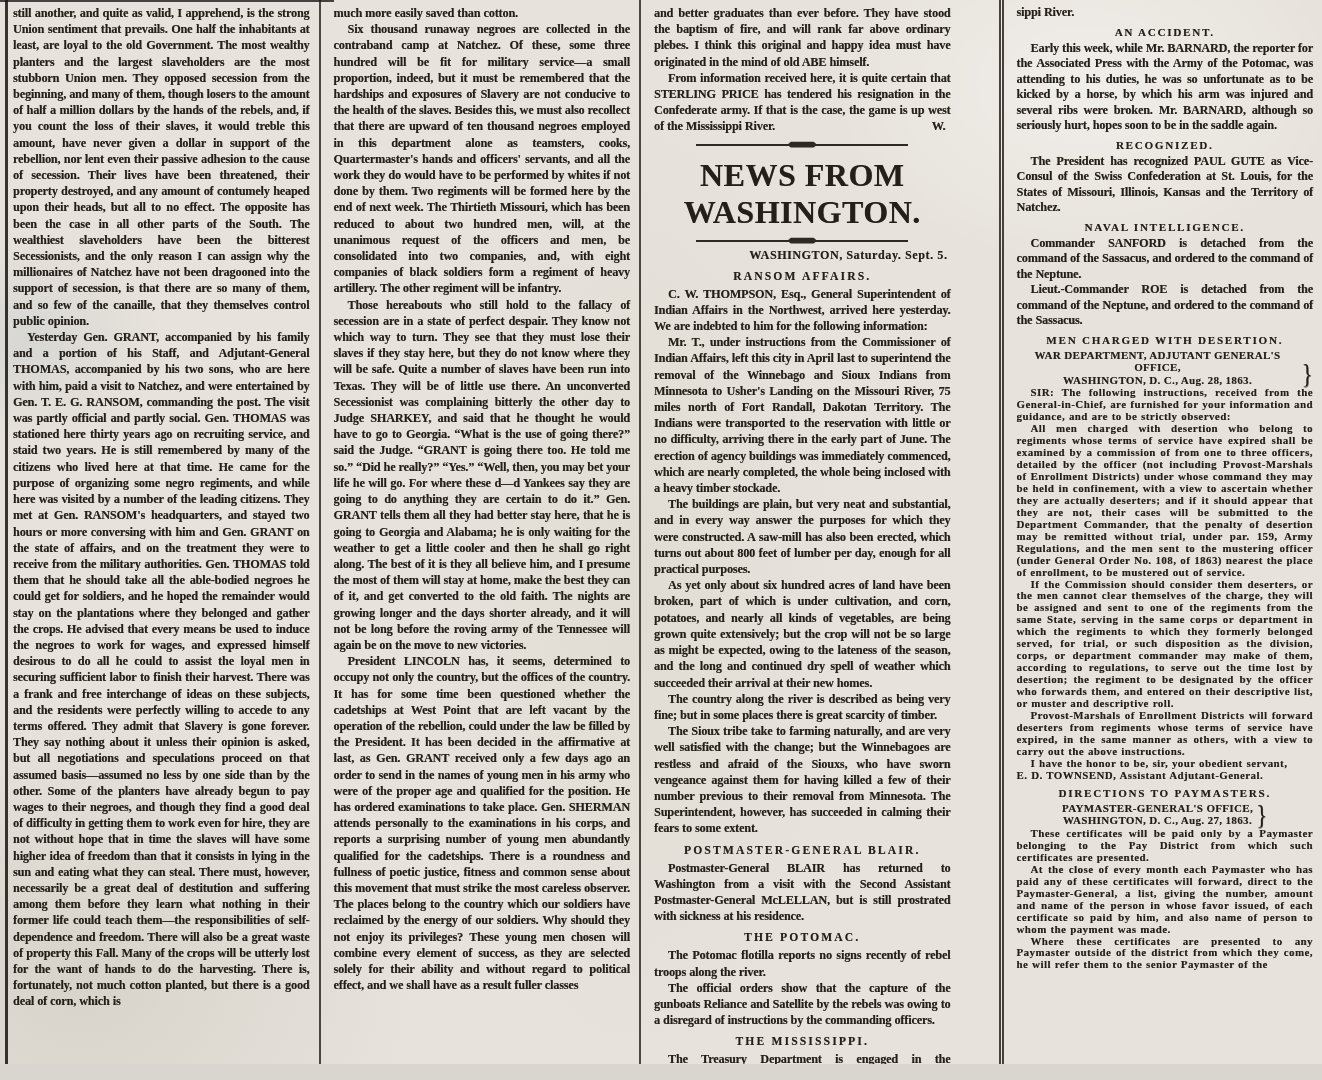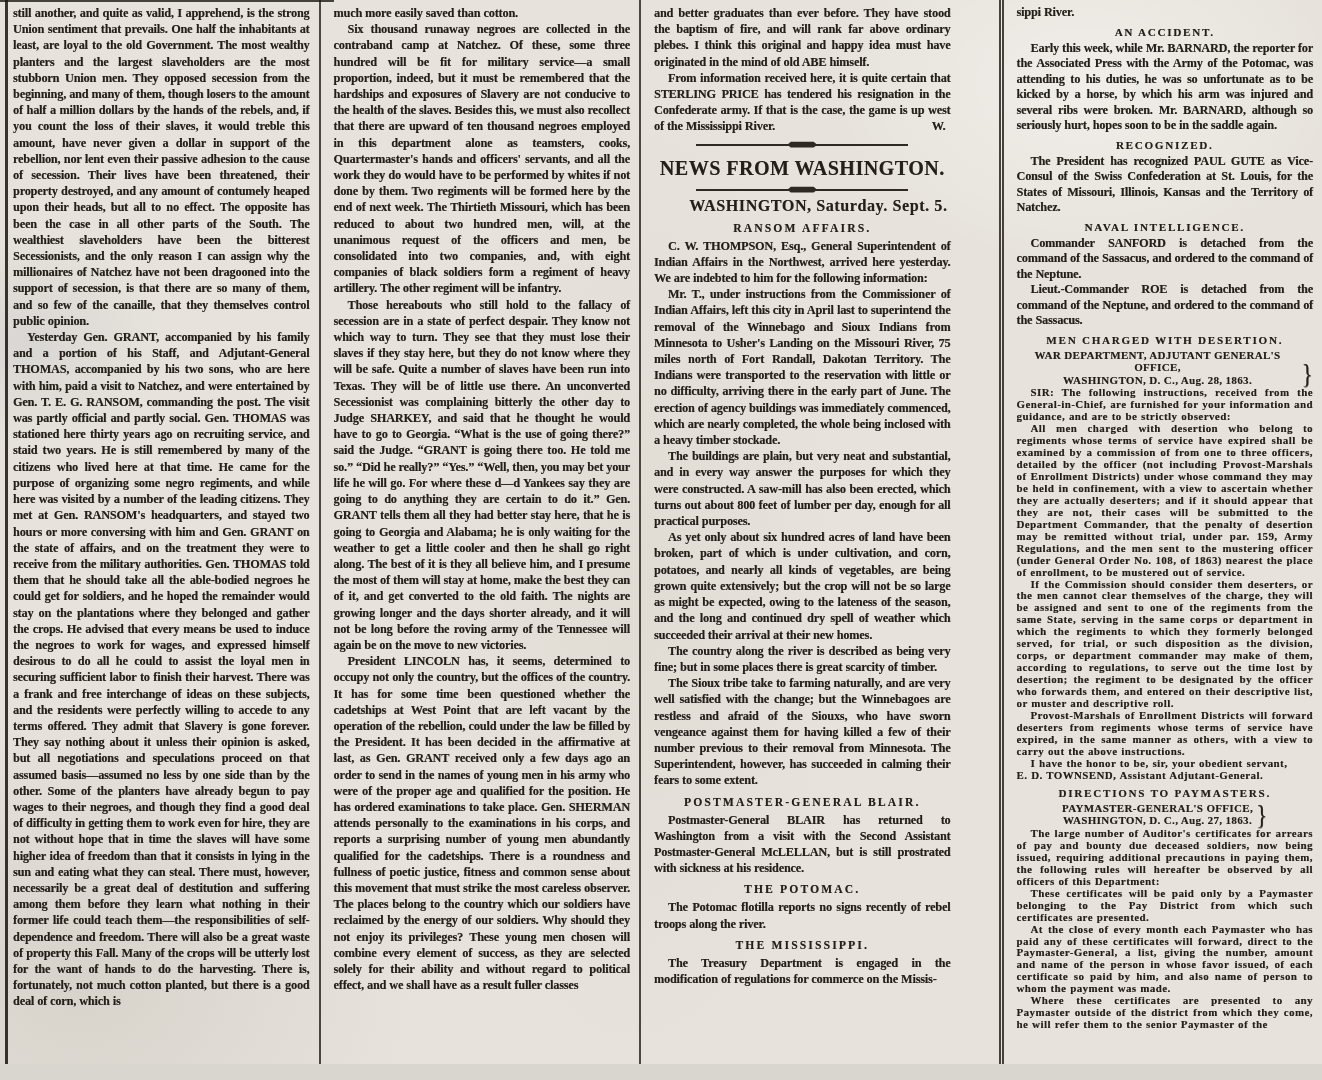--- a/index.html
+++ b/index.html
@@ -46,27 +46,27 @@
     margin:7px 0 4px;
     text-align:center;
     font-size:11.5px;
     letter-spacing:2.2px;
     font-weight:bold;
   }
   .dense .heading{margin:5px 0 3px;font-size:11px;letter-spacing:1.8px;}
   .headline{
     margin:11px 0 3px;
     text-align:center;
-    font-size:20px;
+    font-size:32px;
     letter-spacing:0.5px;
     font-weight:bold;
   }
   .dateline{
     text-align:right;
-    font-size:16px;
+    font-size:12px;
     letter-spacing:0.6px;
     margin:1px 3px 2px 0;
   }
   .orn{position:relative;width:212px;margin:9px auto 6px;border-top:2.5px solid #2e2a23;height:0;}
   .orn::after{
     content:"";position:absolute;left:50%;top:-4.5px;transform:translateX(-50%);
     width:30px;height:7px;background:#2e2a23;
     clip-path:polygon(0% 50%,12% 8%,88% 8%,100% 50%,88% 92%,12% 92%);
   }
   .office{display:flex;justify-content:center;align-items:flex-end;margin:3px 0 1px;}
@@ -99,20 +99,21 @@
       <p class="para">C. W. THOMPSON, Esq., General Superintendent of Indian Affairs in the Northwest, arrived here yesterday. We are indebted to him for the following information:</p>
       <p class="para">Mr. T., under instructions from the Commissioner of Indian Affairs, left this city in April last to superintend the removal of the Winnebago and Sioux Indians from Minnesota to Usher's Landing on the Missouri River, 75 miles north of Fort Randall, Dakotan Territory. The Indians were transported to the reservation with little or no difficulty, arriving there in the early part of June. The erection of agency buildings was immediately commenced, which are nearly completed, the whole being inclosed with a heavy timber stockade.</p>
       <p class="para">The buildings are plain, but very neat and substantial, and in every way answer the purposes for which they were constructed. A saw-mill has also been erected, which turns out about 800 feet of lumber per day, enough for all practical purposes.</p>
       <p class="para">As yet only about six hundred acres of land have been broken, part of which is under cultivation, and corn, potatoes, and nearly all kinds of vegetables, are being grown quite extensively; but the crop will not be so large as might be expected, owing to the lateness of the season, and the long and continued dry spell of weather which succeeded their arrival at their new homes.</p>
       <p class="para">The country along the river is described as being very fine; but in some places there is great scarcity of timber.</p>
       <p class="para">The Sioux tribe take to farming naturally, and are very well satisfied with the change; but the Winnebagoes are restless and afraid of the Siouxs, who have sworn vengeance against them for having killed a few of their number previous to their removal from Minnesota. The Superintendent, however, has succeeded in calming their fears to some extent.</p>
       <h3 class="heading">POSTMASTER-GENERAL BLAIR.</h3>
       <p class="para">Postmaster-General BLAIR has returned to Washington from a visit with the Second Assistant Postmaster-General McLELLAN, but is still prostrated with sickness at his residence.</p>
       <h3 class="heading">THE POTOMAC.</h3>
       <p class="para">The Potomac flotilla reports no signs recently of rebel troops along the river.</p>
+      <p class="para">The official orders show that the capture of the gunboats Reliance and Satellite by the rebels was owing to a disregard of instructions by the commanding officers.</p>
       <h3 class="heading">THE MISSISSIPPI.</h3>
       <p class="para">The Treasury Department is engaged in the modification of regulations for commerce on the Missis-</p>
     </div>
   <div class="col dbl dense">
       <p class="para noind">sippi River.</p>
       <h3 class="heading">AN ACCIDENT.</h3>
       <p class="para">Early this week, while Mr. BARNARD, the reporter for the Associated Press with the Army of the Potomac, was attending to his duties, he was so unfortunate as to be kicked by a horse, by which his arm was injured and several ribs were broken. Mr. BARNARD, although so seriously hurt, hopes soon to be in the saddle again.</p>
       <h3 class="heading">RECOGNIZED.</h3>
       <p class="para">The President has recognized PAUL GUTE as Vice-Consul of the Swiss Confederation at St. Louis, for the States of Missouri, Illinois, Kansas and the Territory of Natchez.</p>
       <h3 class="heading">NAVAL INTELLIGENCE.</h3>
@@ -133,18 +134,17 @@
       <p class="para fine">I have the honor to be, sir, your obedient servant,</p>
       <p class="para fine noind">E. D. TOWNSEND, Assistant Adjutant-General.</p>
       <h3 class="heading">DIRECTIONS TO PAYMASTERS.</h3>
       <div class="office">
         <div class="lines">
           <div>PAYMASTER-GENERAL'S OFFICE,</div>
           <div>WASHINGTON, D. C., Aug. 27, 1863.</div>
         </div>
         <span class="brace">}</span>
       </div>
-      <p class="para fine">The large number of Auditor's certificates for arrears of pay and bounty due deceased soldiers, now being issued, requiring additional precautions in paying them, the following rules will hereafter be observed by all officers of this Department:</p>
       <p class="para fine">These certificates will be paid only by a Paymaster belonging to the Pay District from which such certificates are presented.</p>
       <p class="para fine">At the close of every month each Paymaster who has paid any of these certificates will forward, direct to the Paymaster-General, a list, giving the number, amount and name of the person in whose favor issued, of each certificate so paid by him, and also name of person to whom the payment was made.</p>
       <p class="para fine">Where these certificates are presented to any Paymaster outside of the district from which they come, he will refer them to the senior Paymaster of the</p>
     </div>
 </div>
 
 </body></html>

